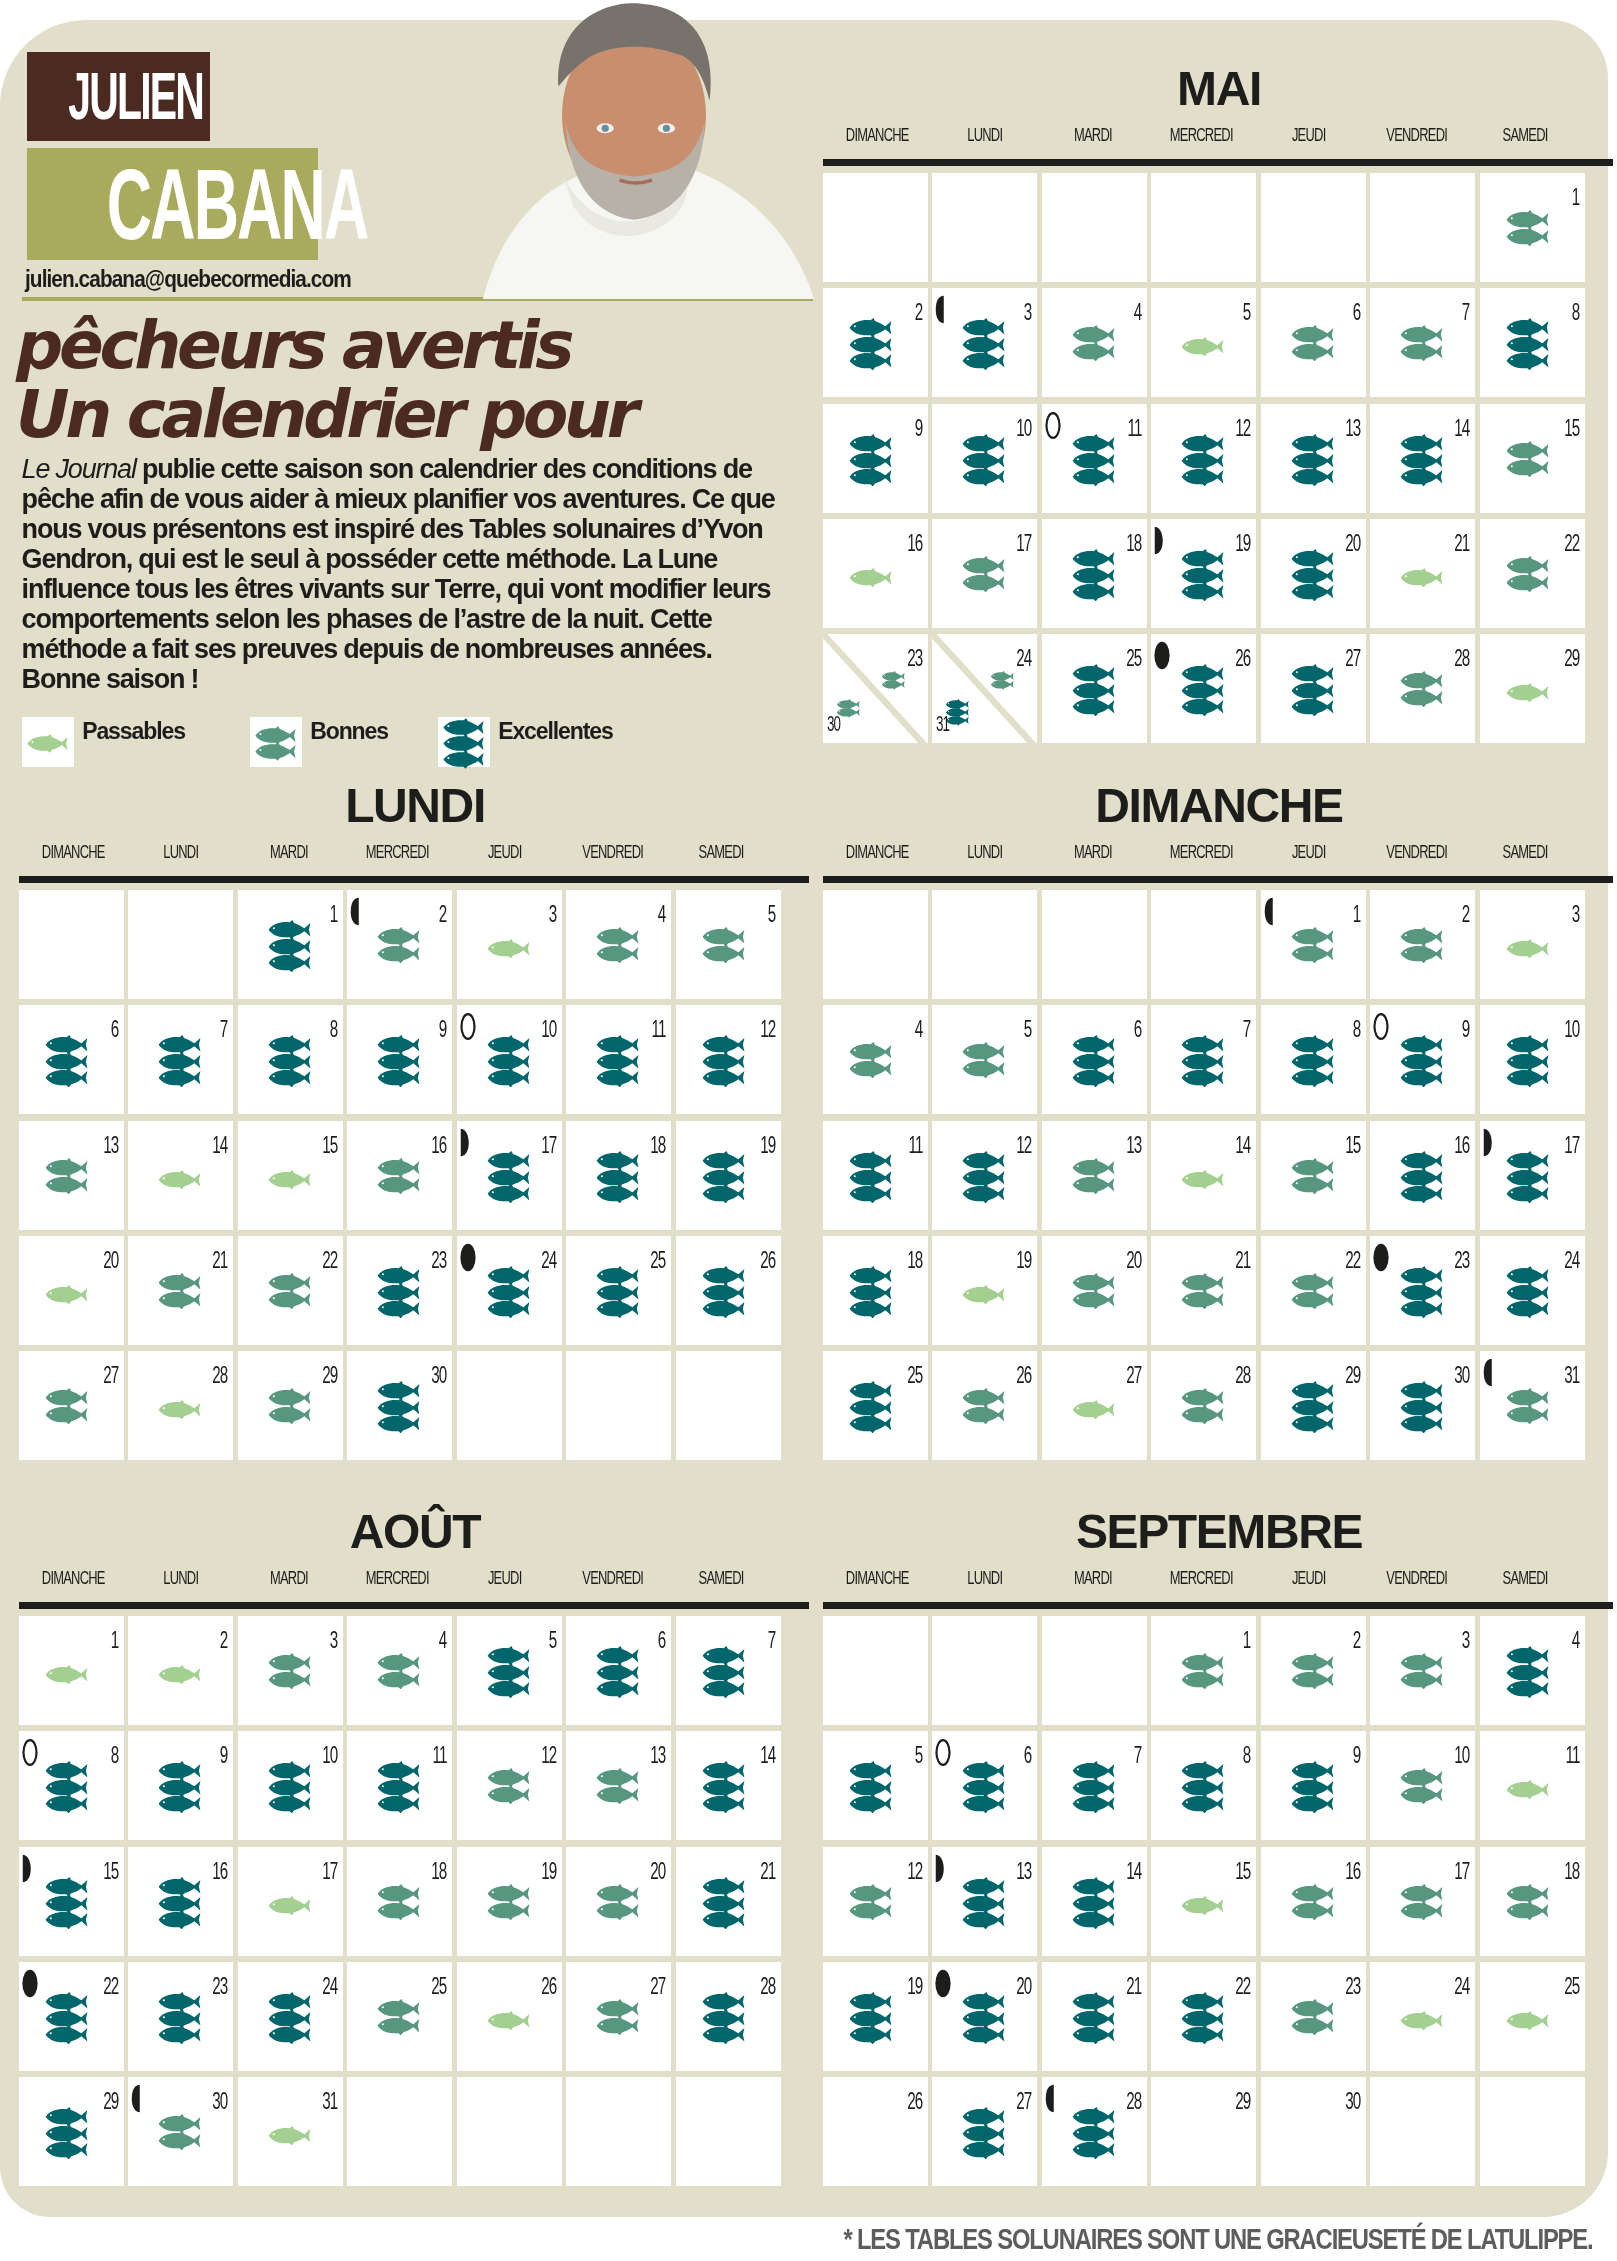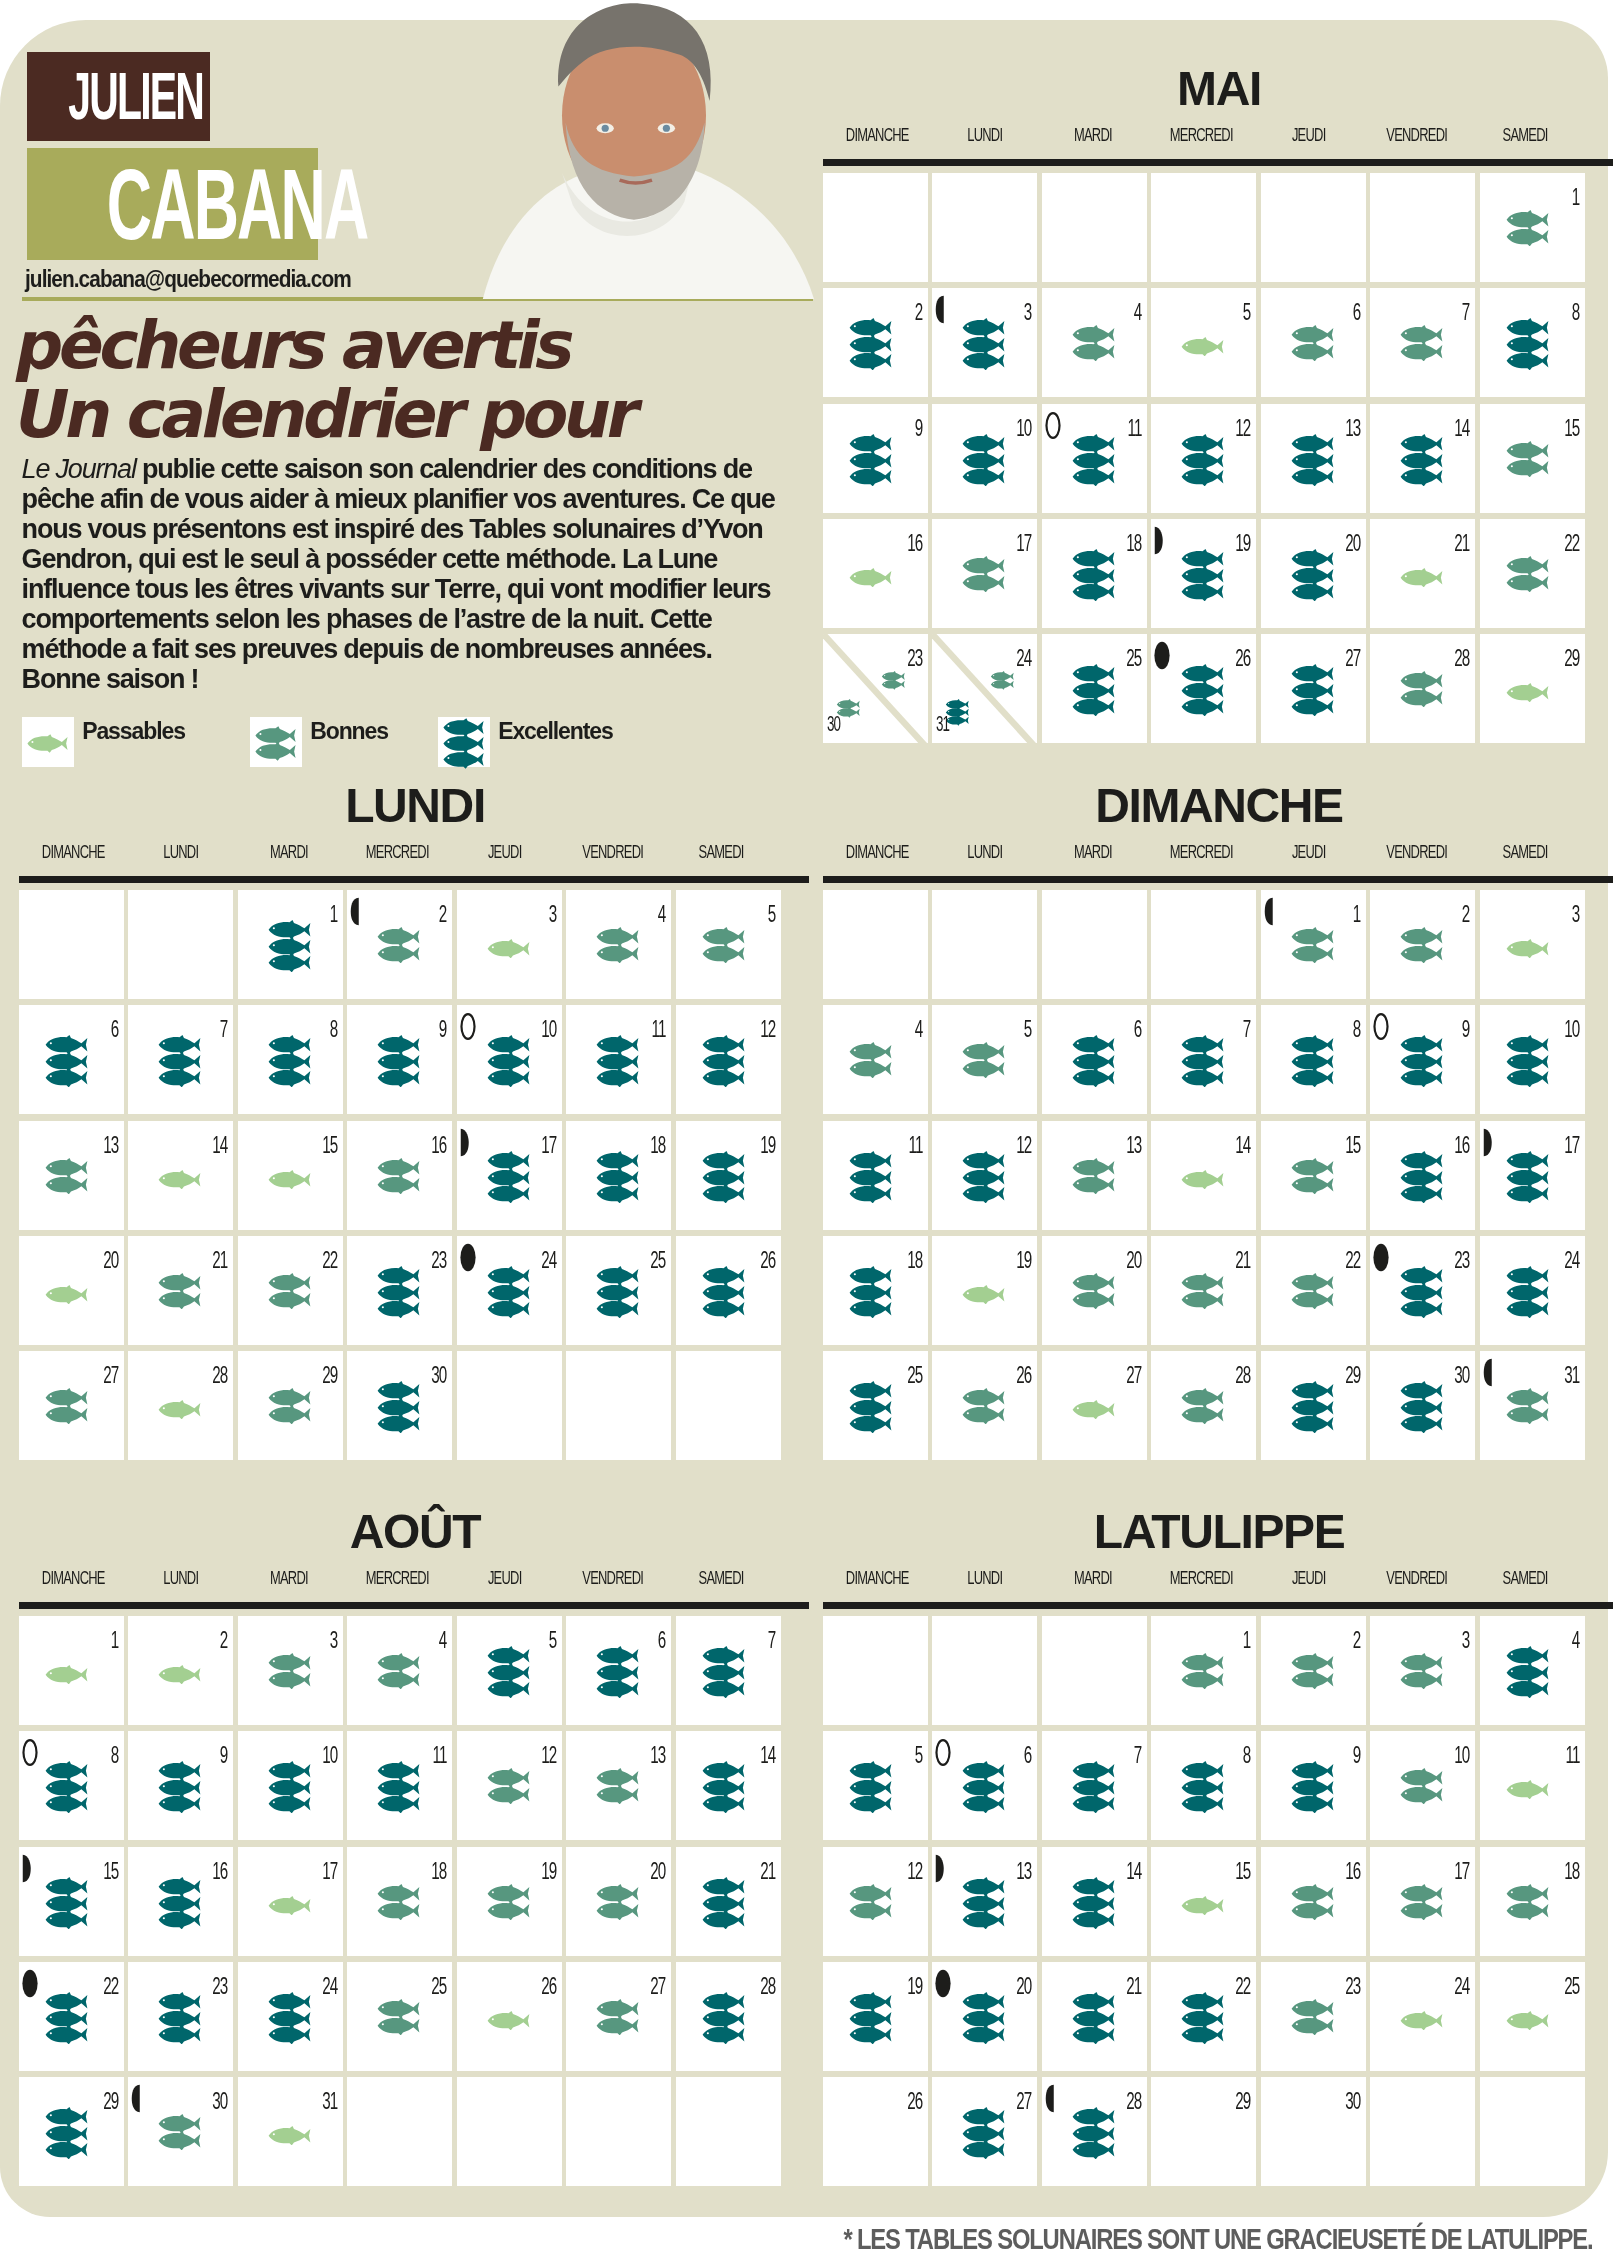--- a/index.html
+++ b/index.html
@@ -2069,21 +2069,21 @@
           </svg>
         </div>
       </div>
       <div class="cell" style="left: 328px; top: 461px;"></div>
       <div class="cell" style="left: 438px; top: 461px;"></div>
       <div class="cell" style="left: 547px; top: 461px;"></div>
       <div class="cell" style="left: 657px; top: 461px;"></div>
     </div>
   </div>
 <div class="month" style="left:823px; top:1504px;">
-    <div class="month-title" style="top: 0px;">LATULIPPE</div>
+    <div class="month-title" style="top: 0px;">SEPTEMBRE</div>
     <div class="dow-row" style="top: 63px;">
       <div class="dow"><span>DIMANCHE</span></div>
       <div class="dow"><span>LUNDI</span></div>
       <div class="dow"><span>MARDI</span></div>
       <div class="dow"><span>MERCREDI</span></div>
       <div class="dow"><span>JEUDI</span></div>
       <div class="dow"><span>VENDREDI</span></div>
       <div class="dow"><span>SAMEDI</span></div>
     </div>
     <div class="month-rule" style="top: 98px;"></div>

